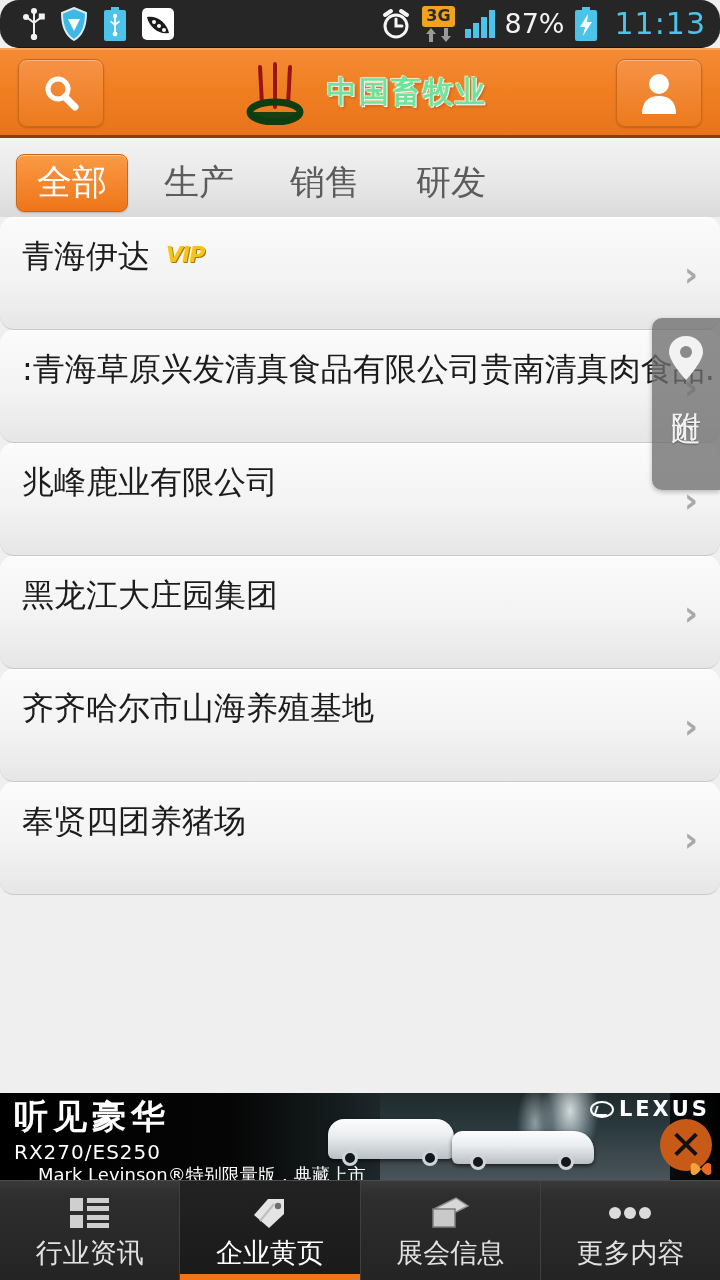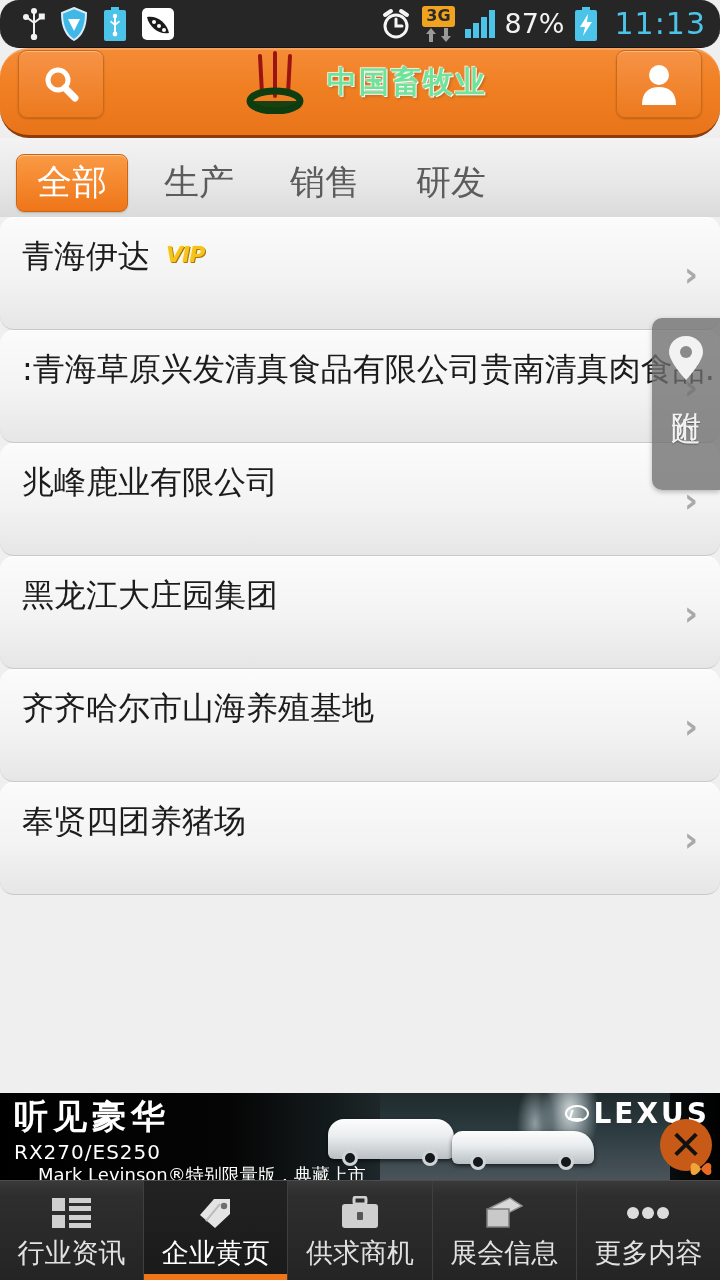--- a/index.html
+++ b/index.html
@@ -46,21 +46,21 @@
   .pct { color:#f2f2f2; font-size:27px; letter-spacing:0px; line-height:1; }
   .ico-batt { width:22px; height:34px; }
   .clock { color:#4cc3e8; font-size:30px; line-height:1; letter-spacing:1px; margin-left:8px; }
 
   
   .header {
     position:absolute; top:48px; left:0; width:720px; height:90px;
     background:linear-gradient(180deg,#f58b36 0%,#f07f22 45%,#e9741a 100%);
     border-top:2px solid #f7a35e;
     border-bottom:3px solid #8f3d08;
-    display:flex; align-items:flex-start;border-radius:29px;
+    display:flex; align-items:center;
   }
   .hdr-btn {
     width:86px; height:68px; border-radius:9px;
     background:linear-gradient(180deg,#f79346 0%,#ec7a1e 100%);
     border:1px solid #c96a1a;
     box-shadow:inset 0 1px 0 rgba(255,255,255,.35), 0 1px 2px rgba(0,0,0,.2);
     display:flex; align-items:center; justify-content:center;
     flex:0 0 auto;
   }
   .hdr-btn.left { margin-left:18px; }
@@ -157,21 +157,21 @@
   .wheel { position:absolute; width:16px; height:16px; border-radius:50%;
            background:#14181a; border:3px solid #cfd4d8; }
   .ad-text { position:absolute; left:14px; top:6px; color:#fff; }
   .ad-head {
     font-size:34px; font-weight:bold; line-height:1.05; letter-spacing:5px;
   }
   .ad-model { font-size:20px; letter-spacing:1px; margin-top:6px; line-height:1.1; }
   .ad-sub { font-size:18px; margin-top:2px; line-height:1.15;margin-left:24px; }
   .lexus-logo {
     position:absolute; right:10px; top:4px;
-    color:#fff; font-size:28px; font-weight:bold; letter-spacing:3px;
+    color:#fff; font-size:21px; font-weight:bold; letter-spacing:3px;
     display:flex; align-items:center; gap:5px;
   }
   .lex-oval {
     width:24px; height:17px; border:2px solid #fff; border-radius:50%;
     position:relative;
   }
   .lex-oval:after{
     content:""; position:absolute; left:3px; top:3px; width:11px; height:8px;
     border-left:2px solid #fff; border-bottom:2px solid #fff; transform:skewX(-18deg);
   }
@@ -410,30 +410,20 @@
       <span class="nav-ico">
         <svg width="40" height="36" viewBox="0 0 40 36">
           <path d="M4 20 L18 4 L34 4 L34 19 L19 33 Z" fill="#e4e4e4"></path>
           <circle cx="28" cy="11" r="3.2" fill="#6f6f6f"></circle>
           <path d="M10 26 L24 9" stroke="#bdbdbd" stroke-width="2"></path>
         </svg>
       </span>
       <span class="nav-label">企业黄页</span>
     </div>
 
-    <div class="navitem">
-      <span class="nav-ico">
-        <svg width="40" height="34" viewBox="0 0 40 34">
-          <rect x="14" y="1" width="12" height="7" rx="2" fill="none" stroke="#cfcfcf" stroke-width="3"></rect>
-          <rect x="2" y="8" width="36" height="24" rx="3" fill="#cfcfcf"></rect>
-          <rect x="17" y="16" width="6" height="8" rx="1" fill="#555"></rect>
-        </svg>
-      </span>
-      <span class="nav-label">供求商机</span>
-    </div>
 
     <div class="navitem">
       <span class="nav-ico">
         <svg width="40" height="34" viewBox="0 0 40 34">
           <path d="M6 12 L26 2 L38 10 L18 20 Z" fill="#d8d8d8" stroke="#8f8f8f" stroke-width="1.5"></path>
           <rect x="3" y="13" width="22" height="18" fill="#c9c9c9" stroke="#7d7d7d" stroke-width="1.5"></rect>
         </svg>
       </span>
       <span class="nav-label">展会信息</span>
     </div>

